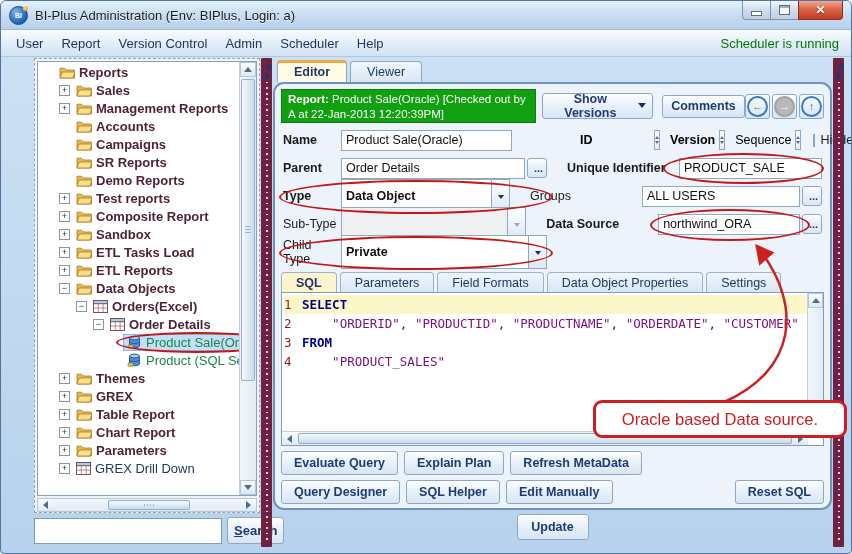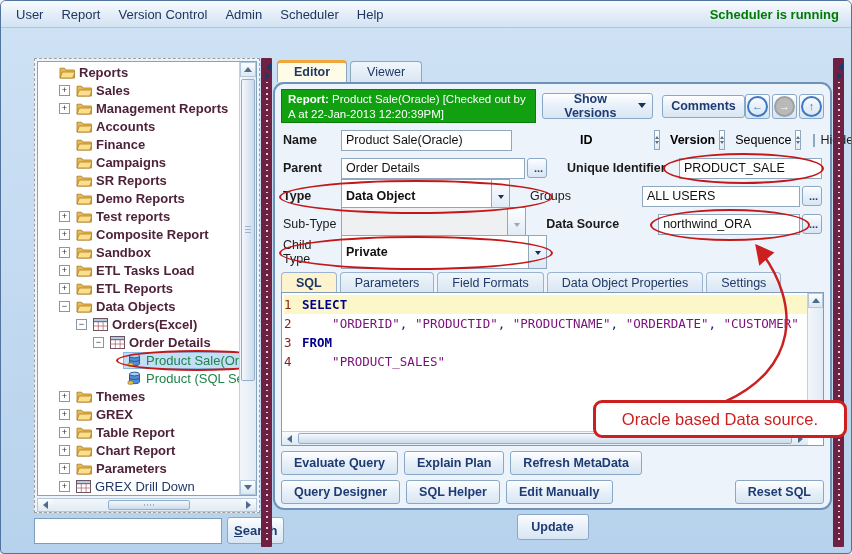--- a/index.html
+++ b/index.html
@@ -22,21 +22,21 @@
   .btn-max{width:27px;border-left:none;border-right:none;}
   .btn-close{width:45px;border-radius:0 0 4px 0;border-color:#8e2b1d;
     background:linear-gradient(#f2a893,#dd6448 45%,#c23a22);color:#fff;font-weight:bold;font-size:12px;
     text-shadow:0 1px 1px rgba(0,0,0,.45);}
   .glyph-min{width:9px;height:3px;background:#fff;border:1px solid #5a6c80;margin-top:7px;}
   .glyph-max{width:9px;height:8px;border:1px solid #5a6c80;background:#fff;box-shadow:inset 0 2px 0 #9fb2c6;}
   
   .menubar{height:26px;display:flex;align-items:center;padding:0 6px;
     background:linear-gradient(#f8fbfe,#dcE9f6 70%,#d3e3f3);border-bottom:1px solid #aec6de;}
   .menu-item{font-size:13px;color:#20355f;padding:3px 9px;cursor:pointer;border-radius:2px;}
-  .menu-status{margin-left:auto;margin-right:6px;font-size:13px;font-weight:bold;color:var(--status-green,#007a00);}
+  .menu-status{margin-left:auto;margin-right:6px;font-size:13px;font-weight:normal;color:var(--status-green,#007a00);}
   
   .content{position:absolute;top:54px;bottom:0;left:0;right:0;display:flex;
     padding:3px 6px 6px 6px;box-sizing:border-box;background:transparent;}
   
   .left-panel{width:226px;flex:none;display:flex;flex-direction:column;padding-left:27px;}
   .tree-outer{height:455px;box-sizing:border-box;border:1px dashed #9f9f9f;padding:2px;background:#eef4fa;}
   .tree-box{height:435px;box-sizing:border-box;border:1px solid #86a3bd;background:#fff;position:relative;overflow:hidden;}
   .tree-rows{position:absolute;inset:1px 17px 1px 1px;overflow:hidden;}
   .tree-row{height:18px;display:flex;align-items:center;cursor:pointer;white-space:nowrap;}
   .twisty{width:11px;height:11px;box-sizing:border-box;border:1px solid #8796a8;background:#fff;
@@ -174,20 +174,36 @@
   .btnrow .btn{height:24px;padding:0 12px;}
   .reset-btn{margin-left:auto;}
   .update-row{height:34px;display:flex;align-items:center;justify-content:center;}
   .update-btn{width:72px;height:26px;}
 </style>
 </head>
 <body style="--banner-green: #10a010; --status-green: #007a00; --circle-red: #c41818; --callout-red: #cc1f1f; --splitter-maroon: #6e2142; --tree-maroon: #4e2239; --tree-green: #1e8449; --sql-keyword: #00008b; --sql-string: #7b0f7b; --sql-linenum: #8b1a1a; --accent-navy: #1f3b73;">
 
 <div class="window">
 
+  <div class="titlebar">
+    <span class="app-icon">
+      <span class="bi">BI</span>
+        <span class="dot"></span>
+    </span>
+    <span class="title-text">BI-Plus Administration (Env: BIPlus, Login: a)</span>
+    <span class="win-btns">
+      <span class="wbtn btn-min">
+          <span class="glyph-min"></span>
+        </span>
+      <span class="wbtn btn-max">
+          <span class="glyph-max"></span>
+        </span>
+      <span class="wbtn btn-close">✕</span>
+    </span>
+  </div>
 
   <div class="menubar">
     <span id="menu-items" style="display:flex;">
         <span class="menu-item">User</span>
         <span class="menu-item">Report</span>
         <span class="menu-item">Version Control</span>
         <span class="menu-item">Admin</span>
         <span class="menu-item">Scheduler</span>
         <span class="menu-item">Help</span>
       </span>
@@ -239,32 +255,20 @@
               <div class="tree-row maroon" style="padding-left: 20px;">
                 <span class="twisty hid"></span>
                 <span class="node">
                   <span class="ticon">
                     <svg width="16" height="13" viewBox="0 0 16 13">
                       <path d="M1 2.2 h4.6 l1.4 1.8 H15 a.6 .6 0 0 1 .6 .6 V12 H1 Z" fill="#e9b84e" stroke="#a97b22" stroke-width="0.8"></path>
                       <path d="M1 12 L3.2 6 H16 L13.8 12 Z" fill="#fbdf8a" stroke="#a97b22" stroke-width="0.8"></path>
                     </svg>
                   </span>
                   <span class="tlabel">Accounts</span>
-                </span>
-              </div>
-              <div class="tree-row maroon" style="padding-left: 20px;">
-                <span class="twisty hid"></span>
-                <span class="node">
-                  <span class="ticon">
-                    <svg width="16" height="13" viewBox="0 0 16 13">
-                      <path d="M1 2.2 h4.6 l1.4 1.8 H15 a.6 .6 0 0 1 .6 .6 V12 H1 Z" fill="#e9b84e" stroke="#a97b22" stroke-width="0.8"></path>
-                      <path d="M1 12 L3.2 6 H16 L13.8 12 Z" fill="#fbdf8a" stroke="#a97b22" stroke-width="0.8"></path>
-                    </svg>
-                  </span>
-                  <span class="tlabel">Finance</span>
                 </span>
               </div>
               <div class="tree-row maroon" style="padding-left: 20px;">
                 <span class="twisty hid"></span>
                 <span class="node">
                   <span class="ticon">
                     <svg width="16" height="13" viewBox="0 0 16 13">
                       <path d="M1 2.2 h4.6 l1.4 1.8 H15 a.6 .6 0 0 1 .6 .6 V12 H1 Z" fill="#e9b84e" stroke="#a97b22" stroke-width="0.8"></path>
                       <path d="M1 12 L3.2 6 H16 L13.8 12 Z" fill="#fbdf8a" stroke="#a97b22" stroke-width="0.8"></path>
                     </svg>

